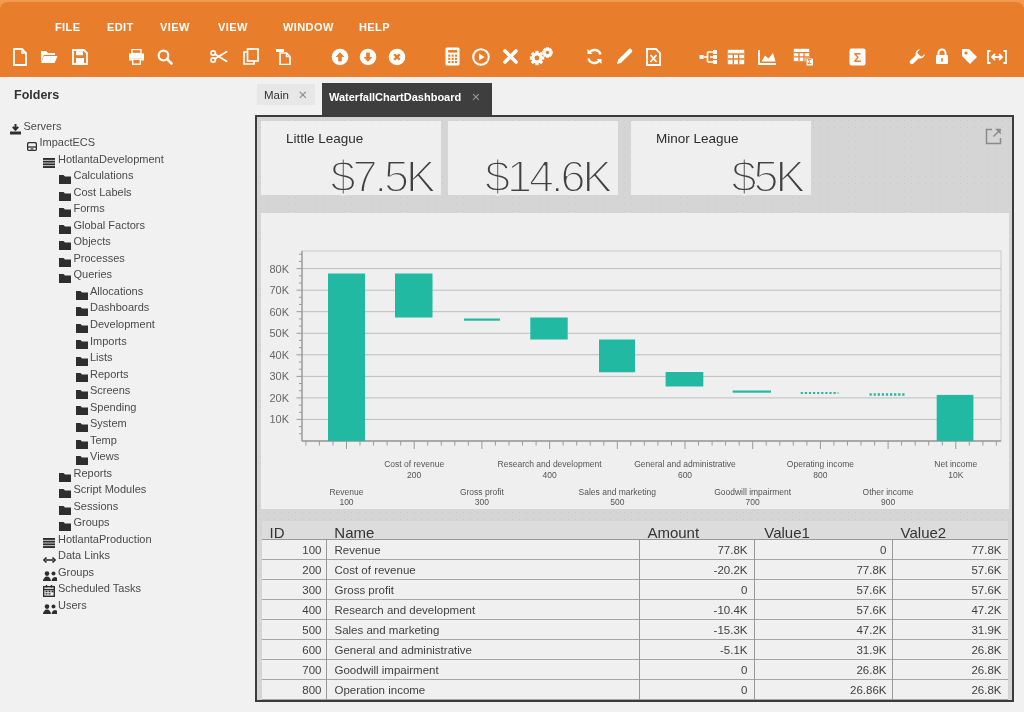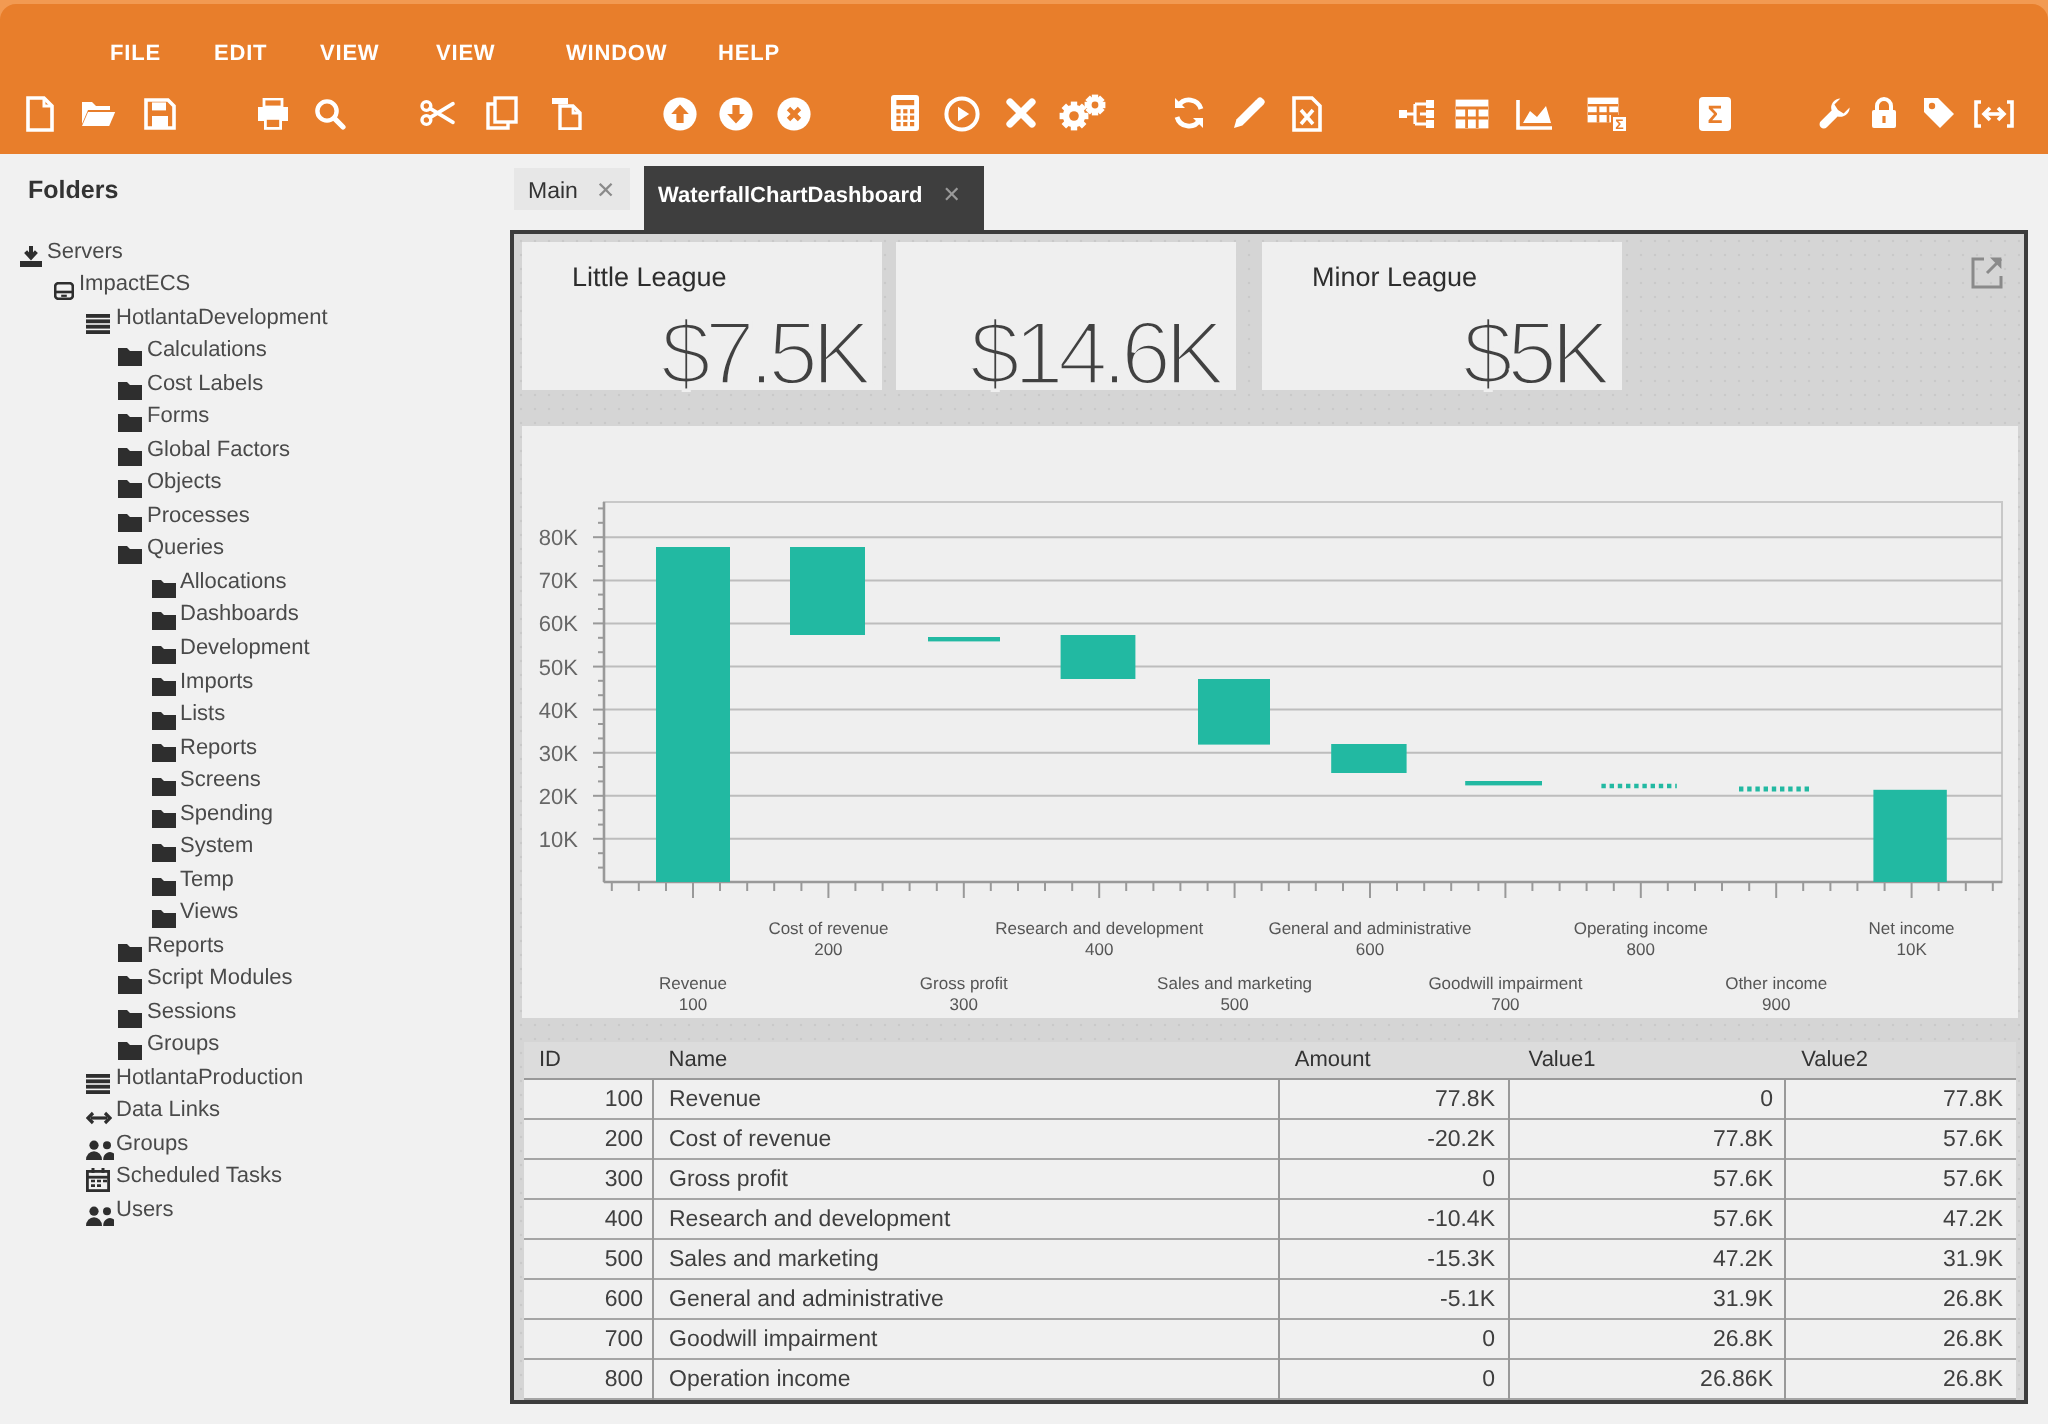--- a/index.html
+++ b/index.html
@@ -17,21 +17,21 @@
 .tab2 .x { color:#9a9a9a; margin-left:10px; font-weight:normal; }
 .dash { position:absolute; left:255px; top:115px; width:758.5px; height:587px; border:2px solid #3c3c3c;
         background-color:#d5d5d5; background-image:radial-gradient(#c9c9c9 0.7px, transparent 0.8px); background-size:7px 7px; }
 .card { position:absolute; background:#efefef; }
 .kpi-t { position:absolute; left:9px; top:10px; font-size:13.5px; color:#2d2d2d;margin-left:16px; }
 .kpi-v { position:absolute; right:8px; bottom:-4px; line-height:1; font-size:45px; color:#414141; letter-spacing:-3px; -webkit-text-stroke:1.8px #efefef; }
 .chart { position:absolute; left:4px; top:96px; background:#efefef; }
 .expand { position:absolute; left:727px; top:10px; }
 .table { position:absolute; left:4.5px; top:404px; width:746.5px; height:179px; background:#f0f0f0; }
 .thead { position:absolute; left:0; top:0; width:746.5px; height:18.5px; background:#dcdcdc; border-bottom:1px solid #999; }
-.hc { position:absolute; top:3px; font-size:11px; color:#333; }
+.hc { position:absolute; top:3px; font-size:15px; color:#333; }
 .trw { position:absolute; left:0; width:746.5px; height:20px; border-bottom:1px solid #a5a5a5; }
 .c { position:absolute; top:4px; font-size:11.5px; color:#3f3f3f; }
 .r { text-align:right; }
 .l { text-align:left; }
 .vl { position:absolute; top:18.5px; bottom:0; width:1px; background:#999; }
 </style></head>
 <body>
 <div id="root">
 <div class="topbg"></div>
 <div class="toolbar">

